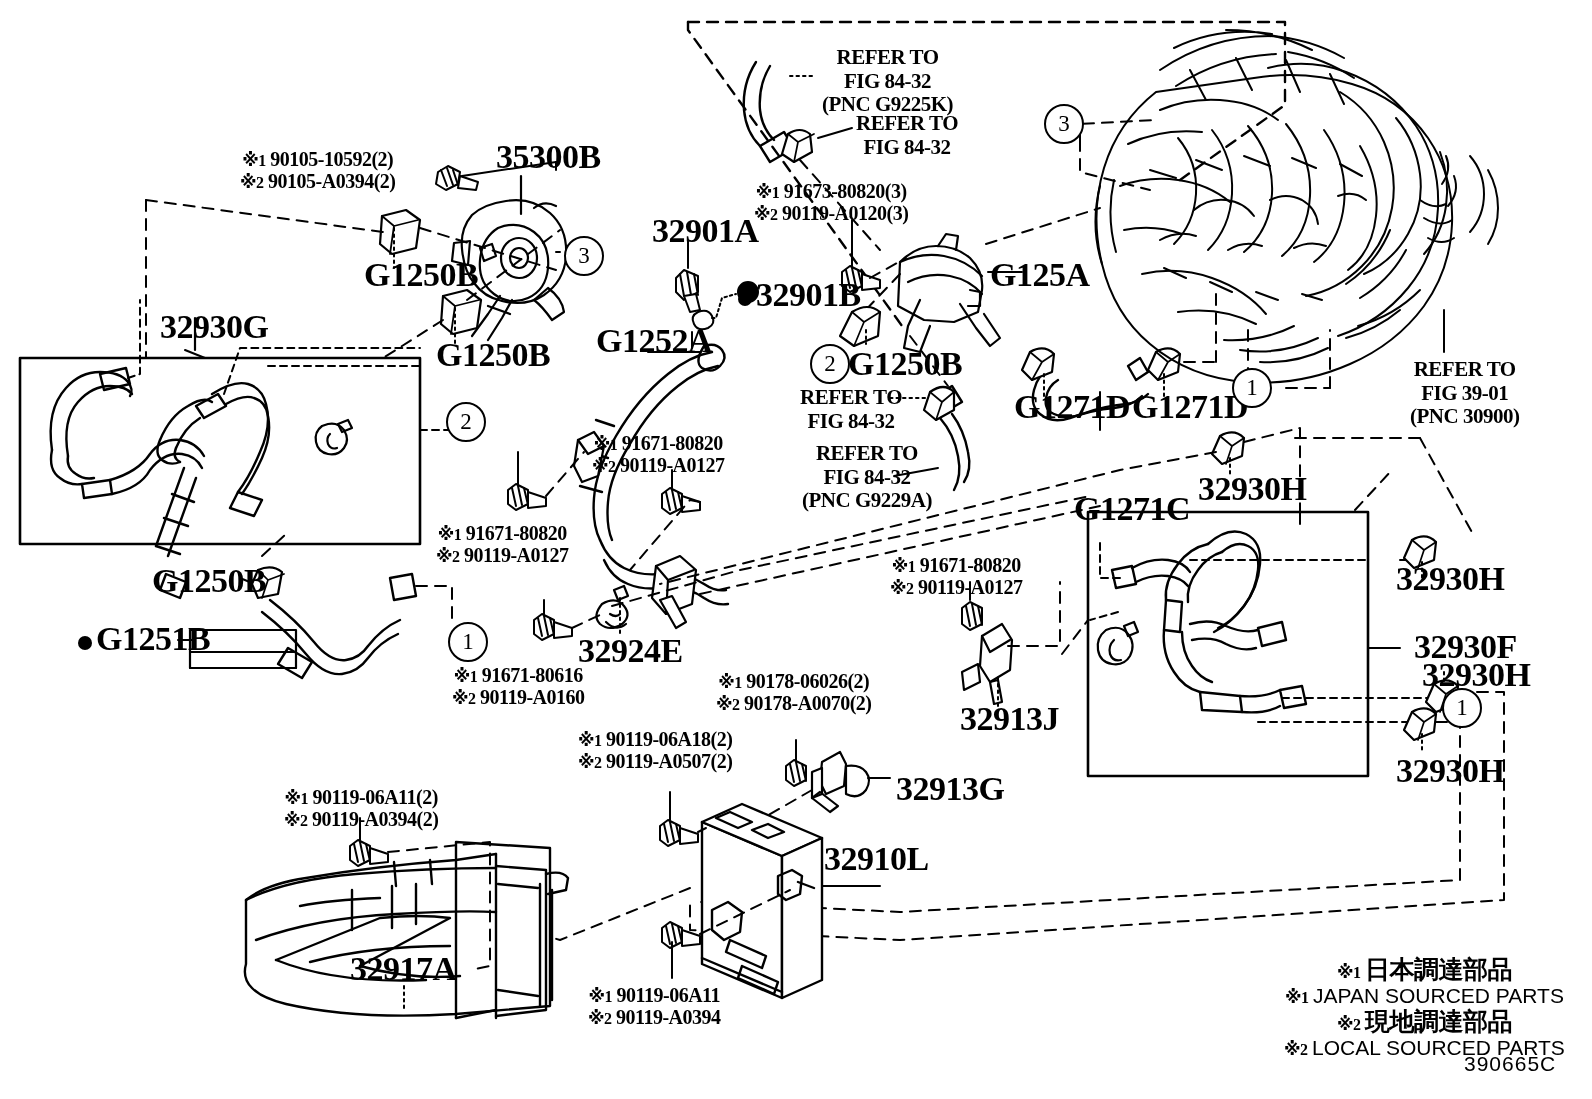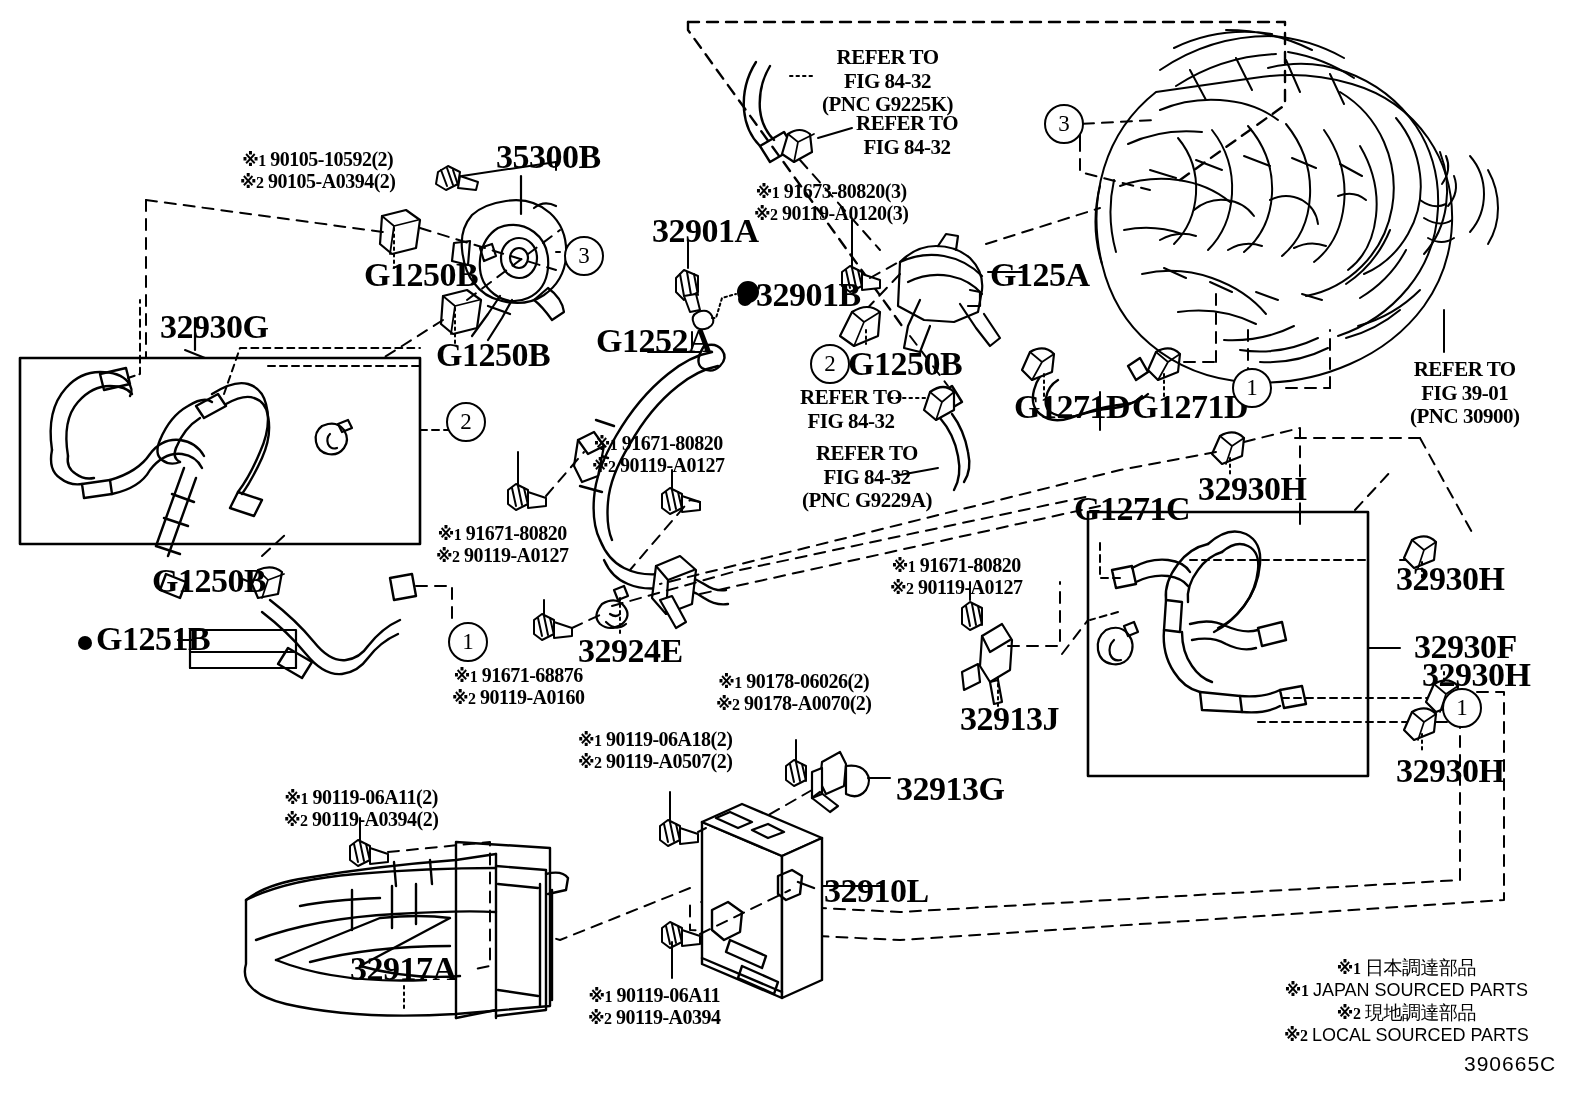--- a/index.html
+++ b/index.html
@@ -7,22 +7,22 @@
        font-family:"Liberation Serif",serif;color:#000;}
   #stage{position:absolute;left:0;top:0;width:1592px;height:1099px;}
   svg.layer{position:absolute;left:0;top:0;width:1592px;height:1099px;}
 
   .lbl{position:absolute;white-space:nowrap;font-family:"Liberation Serif",serif;
        font-weight:bold;letter-spacing:-0.5px;line-height:1.12;text-align:center;}
   .pn{font-size:34px;}            
   .ref{font-size:21px;}           
   .spec{font-size:20px;}          
   .legend{font-size:20px;}
-  .jp{font-family:"DejaVu Sans",sans-serif;font-weight:normal;font-size:19px;}
-  .en{font-family:"Liberation Sans",sans-serif;font-weight:normal;font-size:18px;letter-spacing:0px;}
+  .jp{font-family:"DejaVu Sans",sans-serif;font-weight:bold;font-size:25px;}
+  .en{font-family:"Liberation Sans",sans-serif;font-weight:normal;font-size:21px;letter-spacing:0px;}
   .dwg{font-family:"Liberation Sans",sans-serif;font-weight:normal;font-size:21px;letter-spacing:1px;}
 
   .bullet{display:inline-block;width:14px;height:14px;border-radius:50%;
           background:#000;vertical-align:baseline;margin-right:4px;}
   .kome{font-family:"DejaVu Sans",sans-serif;font-size:17px;font-weight:bold;}
   .komenum{font-size:16px;}
 
   .circnum{position:absolute;width:36px;height:36px;border:2.5px solid #000;
            border-radius:50%;font-family:"Liberation Serif",serif;font-size:23px;
            display:flex;align-items:center;justify-content:center;background:#fff;}
@@ -479,21 +479,21 @@
   <div class="lbl pn" style="left:1198px;top:470px;">32930H</div>
 
   <div class="lbl pn" style="left:1396px;top:560px;">32930H</div>
   <div class="lbl pn" style="left:1414px;top:628px;">32930F</div>
   <div class="lbl pn" style="left:1422px;top:656px;">32930H</div>
   <div class="lbl pn" style="left:1396px;top:752px;">32930H</div>
 
   <div class="lbl pn" style="left:578px;top:632px;">32924E</div>
   <div class="lbl pn" style="left:960px;top:700px;">32913J</div>
   <div class="lbl pn" style="left:884px;top:770px;margin-left:12px;">32913G</div>
-  <div class="lbl pn" style="left:824px;top:872px;">32910L</div>
+  <div class="lbl pn" style="left:824px;top:840px;">32910L</div>
   <div class="lbl pn" style="left:350px;top:950px;">32917A</div>
 
   <div class="lbl ref" style="left:822px;top:46px;">
     <div>REFER TO</div>
     <div>FIG 84-32</div>
     <div>(PNC G9225K)</div>
   </div>
   <div class="lbl ref" style="left:856px;top:112px;">
     <div>REFER TO</div>
     <div>FIG 84-32</div>
@@ -519,21 +519,21 @@
   </div>
   <div class="lbl spec" style="left:592px;top:432px;">
     <div><span class="kome">※</span><span class="komenum">1</span> <span>91671-80820</span></div>
     <div><span class="kome">※</span><span class="komenum">2</span> <span>90119-A0127</span></div>
   </div>
   <div class="lbl spec" style="left:436px;top:522px;">
     <div><span class="kome">※</span><span class="komenum">1</span> <span>91671-80820</span></div>
     <div><span class="kome">※</span><span class="komenum">2</span> <span>90119-A0127</span></div>
   </div>
   <div class="lbl spec" style="left:452px;top:664px;">
-    <div><span class="kome">※</span><span class="komenum">1</span> <span>91671-68876</span></div>
+    <div><span class="kome">※</span><span class="komenum">1</span> <span>91671-80616</span></div>
     <div><span class="kome">※</span><span class="komenum">2</span> <span>90119-A0160</span></div>
   </div>
   <div class="lbl spec" style="left:890px;top:554px;">
     <div><span class="kome">※</span><span class="komenum">1</span> <span>91671-80820</span></div>
     <div><span class="kome">※</span><span class="komenum">2</span> <span>90119-A0127</span></div>
   </div>
   <div class="lbl spec" style="left:716px;top:670px;">
     <div><span class="kome">※</span><span class="komenum">1</span> <span>90178-06026(2)</span></div>
     <div><span class="kome">※</span><span class="komenum">2</span> <span>90178-A0070(2)</span></div>
   </div>

